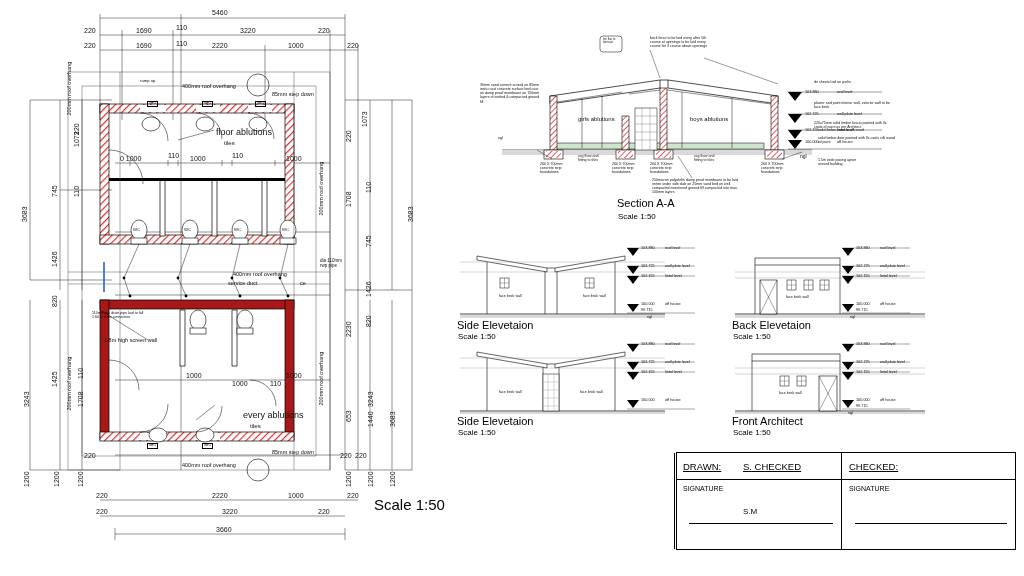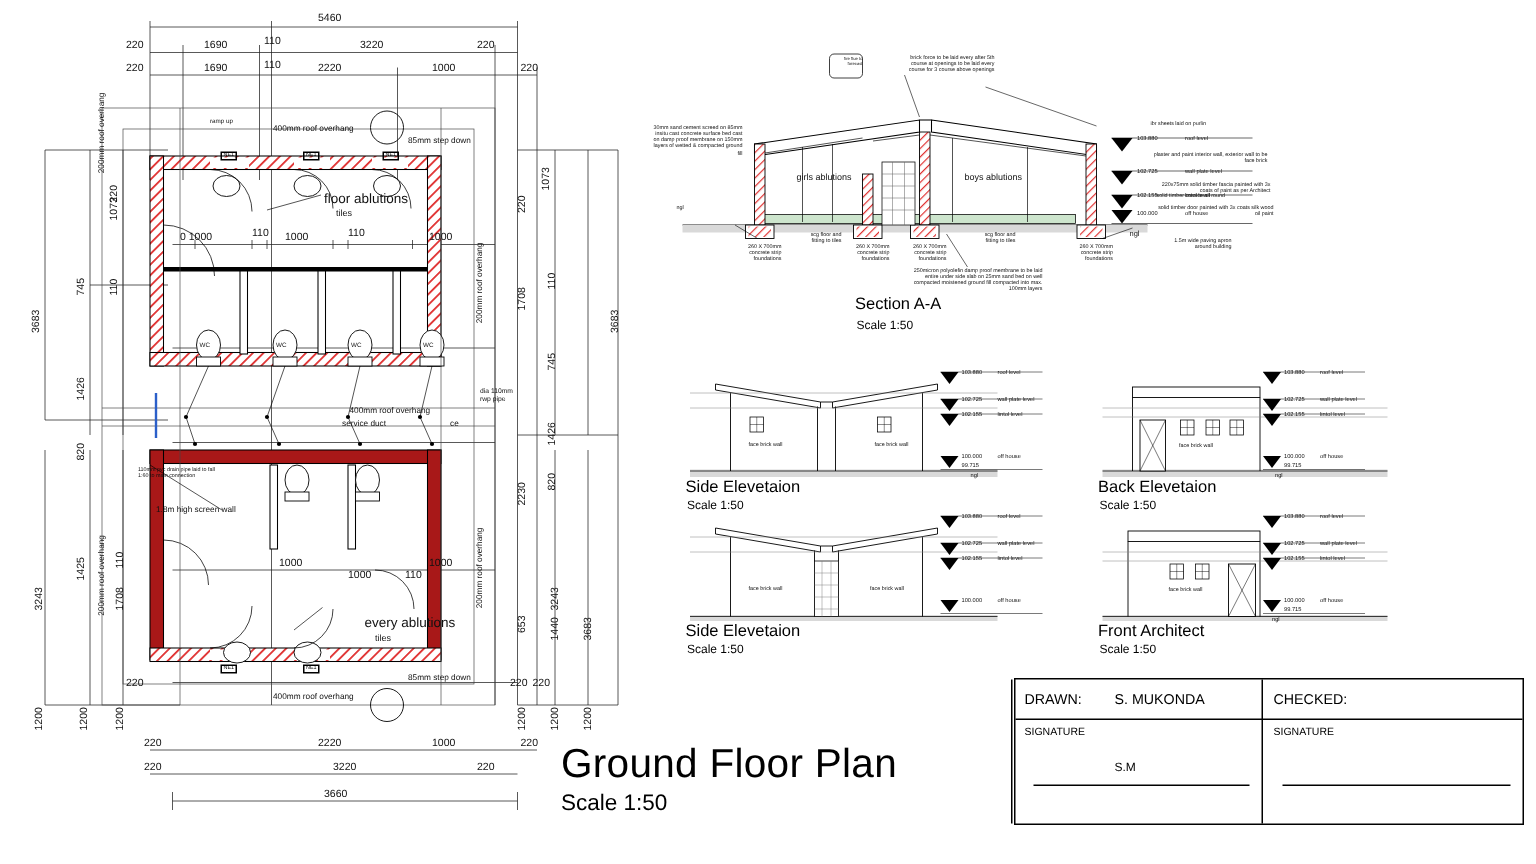--- a/index.html
+++ b/index.html
@@ -25,21 +25,21 @@
   .capsub{font-size:8px;color:#000;}
   .bigtitle{font-size:27px;color:#000;letter-spacing:.2px;}
   .bigsub{font-size:15px;color:#000;}
 
   
   #titleblock{position:absolute;left:676px;top:452px;width:340px;height:98px;
               border:1px solid #000;box-sizing:border-box;background:#fff;}
   #titleblock .vline{position:absolute;left:164px;top:0;width:1px;height:100%;background:#000;}
   #titleblock .hline{position:absolute;left:0;top:26px;width:100%;height:1px;background:#000;}
   #titleblock .edge{position:absolute;left:-3px;top:0;width:1px;height:100%;background:#000;}
-  .tb-lbl{font-size:9.5px;position:absolute;}
+  .tb-lbl{font-size:9.5px;position:absolute;text-decoration:underline;}
   .tb-small{font-size:7px;position:absolute;}
   .tb-sig{font-size:8px;position:absolute;}
   .sigrule{position:absolute;height:1px;background:#000;}
 </style>
 </head>
 <body>
 
 <div id="sheet">
 
   <div class="abs" style="left:0;top:0;width:450px;height:560px;">
@@ -330,21 +330,21 @@
     <span class="t tiny" style="left:92px;top:311px;width:58px;white-space:normal;">110mm pvc drain pipe laid to fall 1:60 to main connection</span>
     <span class="t tiny" style="left:320px;top:258px;width:30px;white-space:normal;font-size:4.5px;">dia 110mm rwp pipe</span>
 
     <span class="t" style="left:147px;top:101px;font-size:3.6px;border:0.5px solid #000;padding:0 1px;">NE1</span>
     <span class="t" style="left:202px;top:101px;font-size:3.6px;border:0.5px solid #000;padding:0 1px;">NE1</span>
     <span class="t" style="left:255px;top:101px;font-size:3.6px;border:0.5px solid #000;padding:0 1px;">NE1</span>
     <span class="t" style="left:147px;top:443px;font-size:3.6px;border:0.5px solid #000;padding:0 1px;">NE1</span>
     <span class="t" style="left:202px;top:443px;font-size:3.6px;border:0.5px solid #000;padding:0 1px;">NE1</span>
   </div>
 
-  <div class="abs" style="left:435px;top:28px;width:420px;height:200px;text-align:right;">
+  <div class="abs" style="left:482px;top:28px;width:420px;height:200px;">
     <svg width="420" height="200">
       <defs>
         <pattern id="hatchS" width="4" height="4" patternUnits="userSpaceOnUse" patternTransform="rotate(45)">
           <rect width="4" height="4" fill="#fff"></rect>
           <line x1="0" y1="0" x2="0" y2="4" stroke="#e03030" stroke-width="1.6"></line>
         </pattern>
       </defs>
 
       <line x1="20" y1="122" x2="330" y2="122" stroke="#000" stroke-width="0.6"></line>
       <rect x="20" y="122" width="310" height="5" fill="#d9d9d9" stroke="none"></rect>
@@ -672,31 +672,30 @@
     <span class="t lvl" style="left:126px;top:61px;">100.000</span>
     <span class="t lvl" style="left:150px;top:61px;">off house</span>
     <span class="t lvl" style="left:126px;top:67px;">99.715</span>
     <span class="t lvl" style="left:118px;top:74px;">ngl</span>
     <span class="t tiny" style="left:49px;top:53px;width:24px;white-space:normal;">face brick wall</span>
     <span class="t cap" style="left:2px;top:78px;">Front Architect</span>
     <span class="t capsub" style="left:3px;top:91px;">Scale 1:50</span>
   </div>
 
   <div class="abs" style="left:374px;top:494px;">
-    <div class="bigtitle">Ground Floor Plan</div>
     <div class="bigsub" style="margin-top:2px;">Scale 1:50</div>
   </div>
 
   <div id="titleblock">
     <div class="edge"></div>
     <div class="vline"></div>
     <div class="hline"></div>
 
     <span class="tb-lbl" style="left:6px;top:8px;">DRAWN:</span>
-    <span class="tb-lbl" style="left:66px;top:8px;">S. MUKONDA</span>
+    <span class="tb-lbl" style="left:66px;top:8px;">S. CHECKED</span>
     <span class="tb-lbl" style="left:172px;top:8px;">CHECKED:</span>
 
     <span class="tb-small" style="left:6px;top:32px;">SIGNATURE</span>
     <span class="tb-small" style="left:172px;top:32px;">SIGNATURE</span>
 
     <span class="tb-sig" style="left:66px;top:54px;">S.M</span>
     <div class="sigrule" style="left:12px;top:70px;width:144px;"></div>
     <div class="sigrule" style="left:178px;top:70px;width:152px;"></div>
   </div>
 

